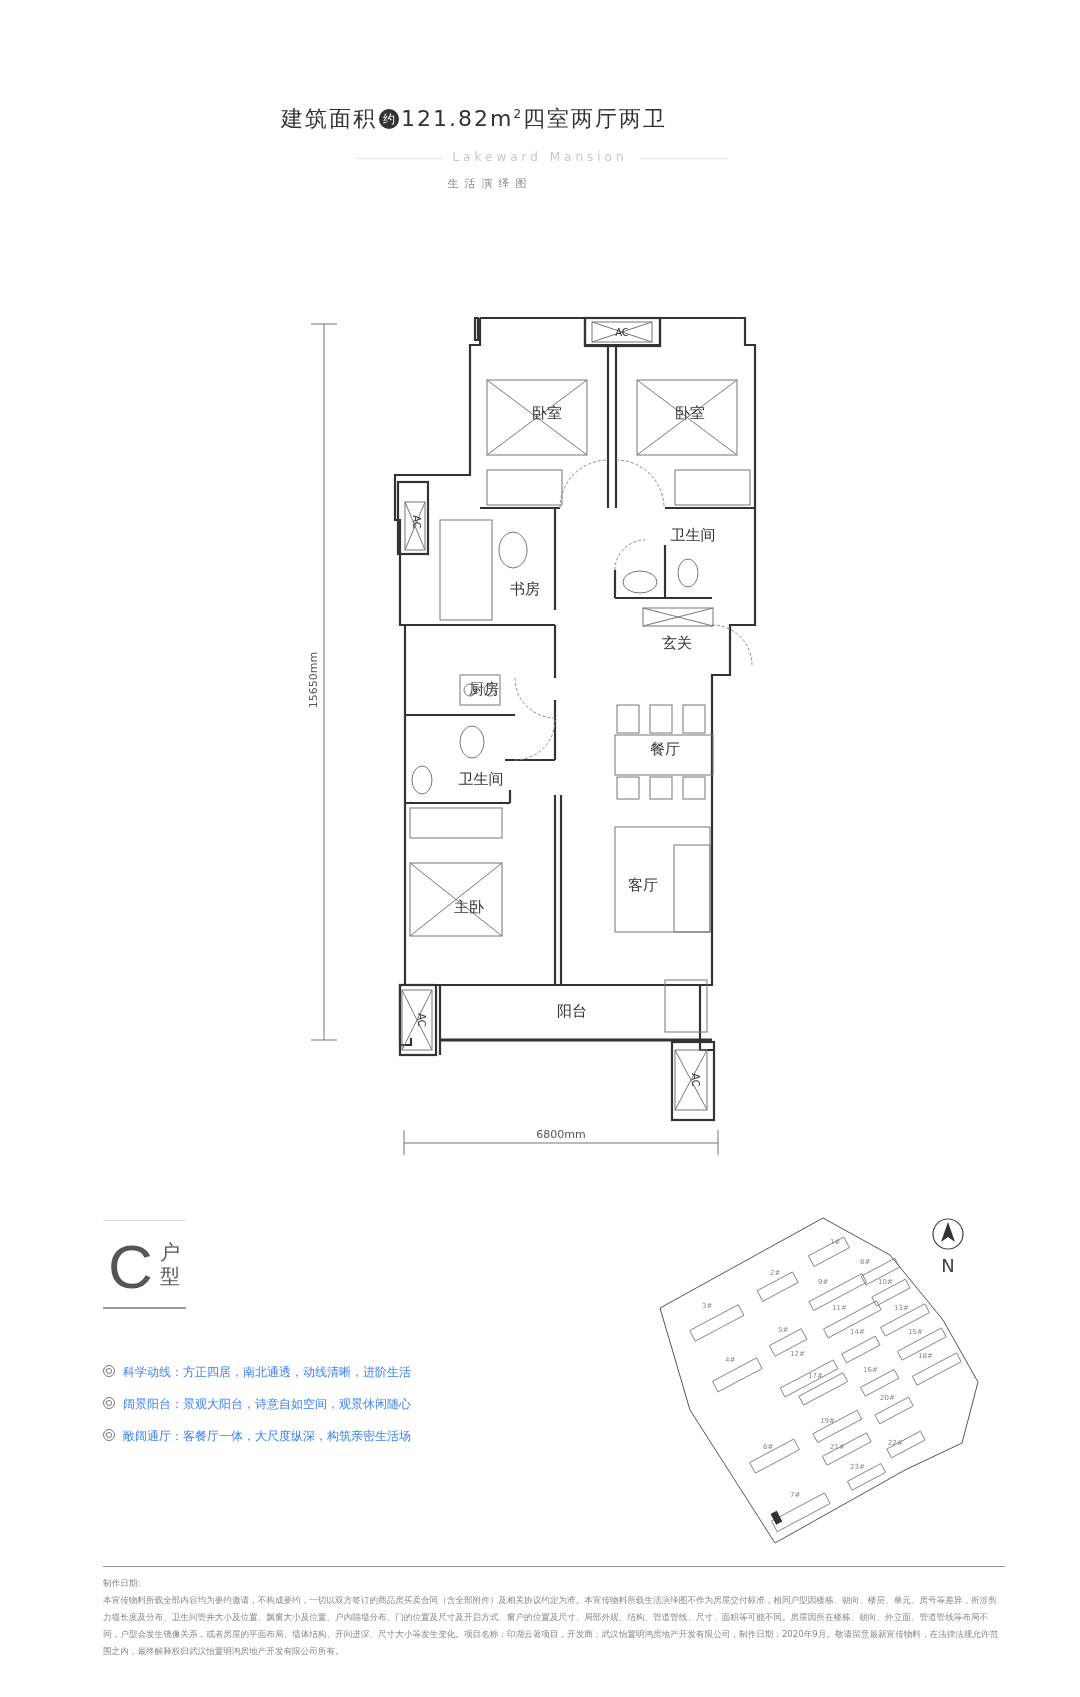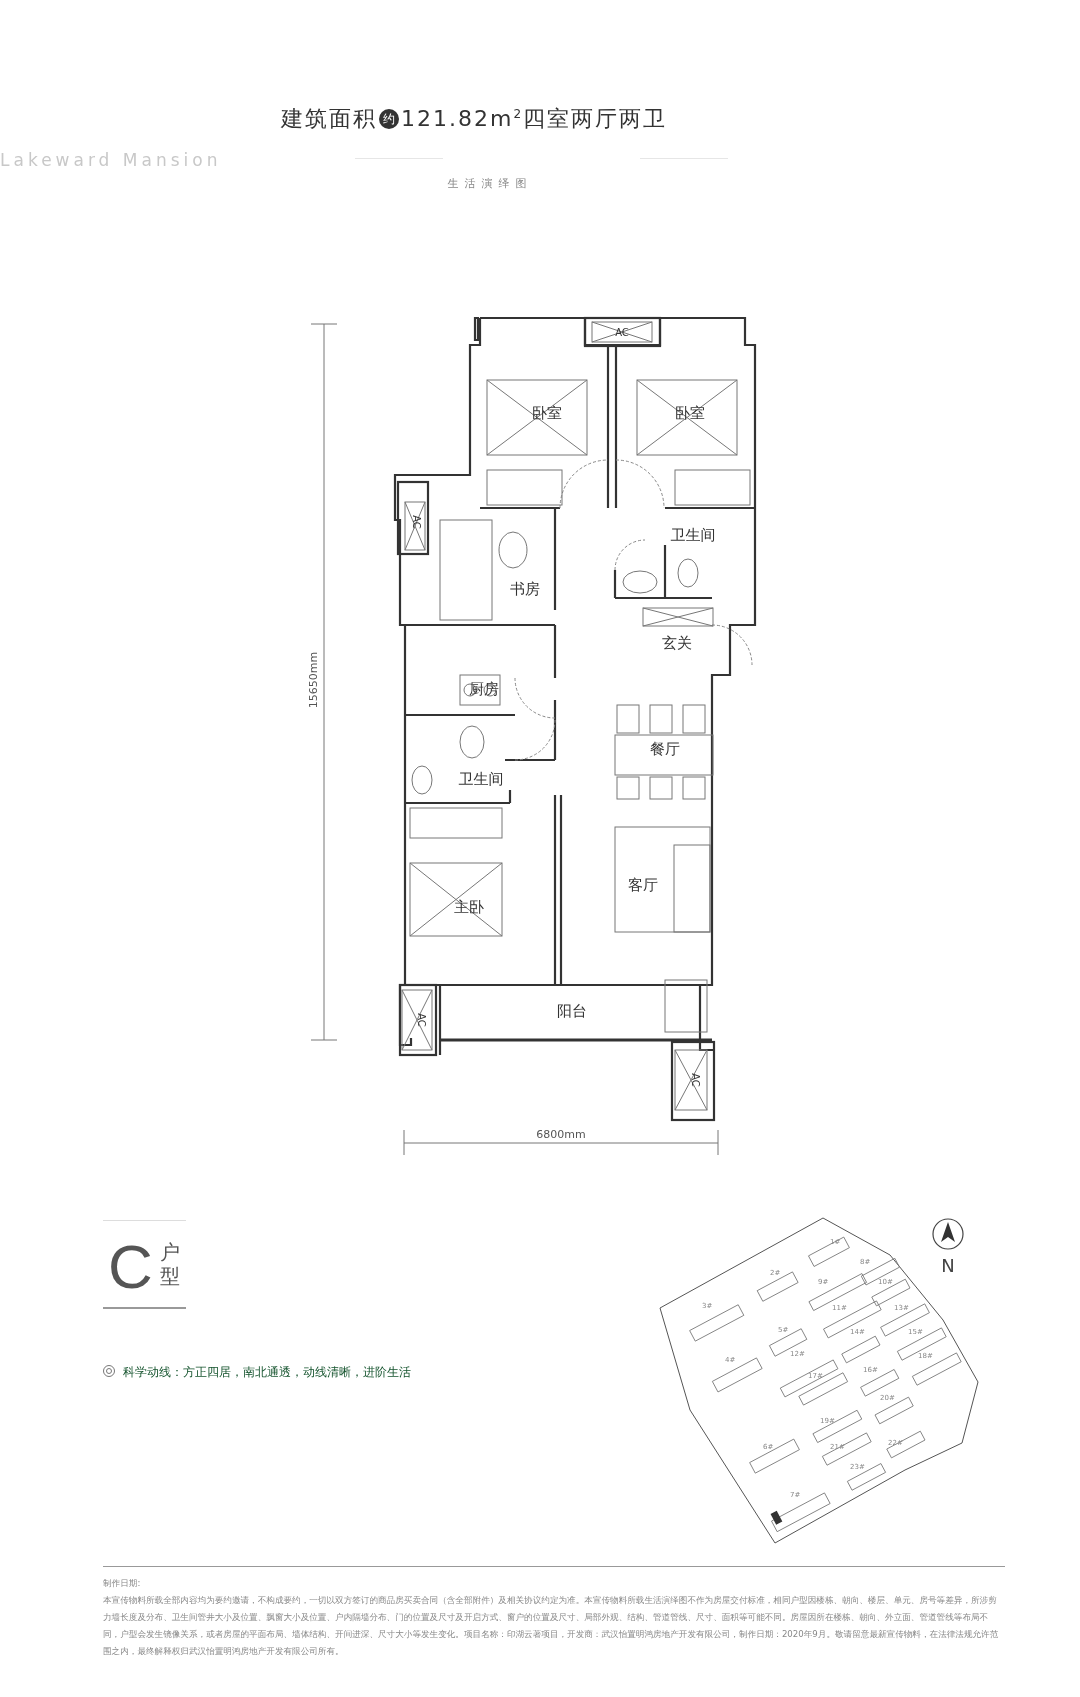--- a/index.html
+++ b/index.html
@@ -1,31 +1,31 @@
 <!DOCTYPE html>
 <html><head>
 <meta charset="utf-8">
 <style>
   html,body{margin:0;padding:0;background:#fff;}
   body{width:1080px;height:1697px;position:relative;overflow:hidden;font-family:"DejaVu Sans","Liberation Sans",sans-serif;color:#444;}
   .abs{position:absolute;}
   .title{left:0;width:948px;top:104px;text-align:center;font-size:22px;letter-spacing:2px;color:#333;}
   .title .badge{display:inline-block;width:20px;height:20px;border-radius:50%;background:#333;color:#fff;font-size:12px;line-height:20px;text-align:center;letter-spacing:0;vertical-align:3px;margin:0 2px;}
   .title sup{font-size:12px;}
-  .subtitle{left:0;width:1080px;top:150px;text-align:left;font-size:17px;letter-spacing:4px;color:#c8c8c8;}
+  .subtitle{left:0;width:1080px;top:150px;text-align:center;font-size:12px;letter-spacing:4px;color:#c8c8c8;}
   .subline{top:158px;height:1px;background:#e6e6e6;}
   .caption{left:0;width:980px;top:176px;text-align:center;font-size:11px;letter-spacing:6px;color:#888;}
   svg text{font-family:"DejaVu Sans","Liberation Sans",sans-serif;}
   .ctype{left:108px;top:1232px;}
   .ctype .big{font-size:62px;font-weight:300;color:#555;line-height:70px;font-family:"Liberation Sans",sans-serif;}
   .ctype .small{position:absolute;left:52px;top:8px;font-size:20px;line-height:24px;color:#555;width:24px;}
   .rule-top{left:103px;top:1220px;width:83px;height:1px;background:#ddd;}
   .rule-bot{left:103px;top:1307px;width:83px;height:2px;background:#999;}
   .features{left:103px;top:1362px;}
-  .feat{font-size:12px;color:#14532d;height:32px;line-height:20px;white-space:nowrap;}
+  .feat{font-size:12px;color:#3b82f6;height:32px;line-height:20px;white-space:nowrap;}
   .feat .dot{display:inline-block;width:10px;height:10px;border:1px solid #777;border-radius:50%;position:relative;margin-right:8px;vertical-align:-1px;}
   .feat .dot::after{content:"";position:absolute;left:2px;top:2px;width:4px;height:4px;border:1px solid #777;border-radius:50%;}
   .disclaimer-rule{left:103px;top:1566px;width:902px;height:1px;background:#999;}
   .disclaimer{left:103px;top:1575px;width:902px;font-size:8.6px;line-height:17px;color:#888;}
   .disclaimer p{margin:0;}
 </style>
 </head>
 <body>
 
 <div class="abs title">
@@ -175,20 +175,22 @@
   <span class="big">C</span>
   <div class="small">
     <div>户</div>
     <div>型</div>
   </div>
 </div>
 <div class="abs rule-bot"></div>
 
 <div class="abs features">
   <div class="feat"><span class="dot"></span><span>科学动线：</span><span>方正四居，南北通透，动线清晰，进阶生活</span></div>
+  <div class="feat"><span class="dot"></span><span>阔景阳台：</span><span>景观大阳台，诗意自如空间，观景休闲随心</span></div>
+  <div class="feat"><span class="dot"></span><span>敞阔通厅：</span><span>客餐厅一体，大尺度纵深，构筑亲密生活场</span></div>
 </div>
 
 <svg class="abs" style="left:650px;top:1200px" width="340" height="360">
   <polygon points="10,108 173,18 240,55 293,120 328,182 312,243 255,270 125,343 40,210" fill="none" stroke="#555" stroke-width="1"></polygon>
   <g>
     <circle cx="298" cy="34" r="15" fill="none" stroke="#444" stroke-width="1.2"></circle>
     <polygon points="298,22 291,42 298,37 305,42" fill="#333"></polygon>
   </g>
   <text x="298" y="72" text-anchor="middle" font-size="18" fill="#444">N</text>
   <g fill="none" stroke="#777" stroke-width="0.8">

